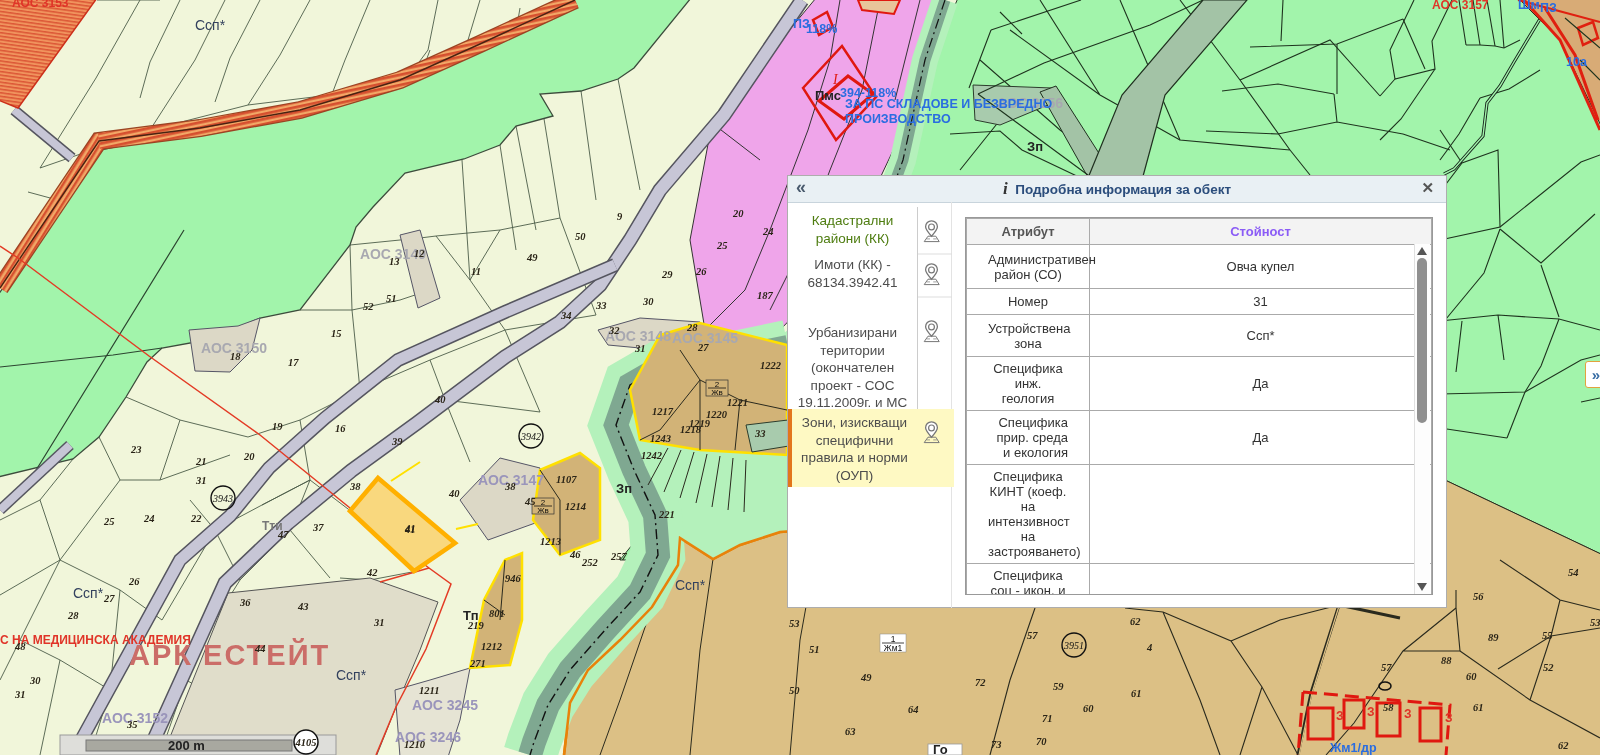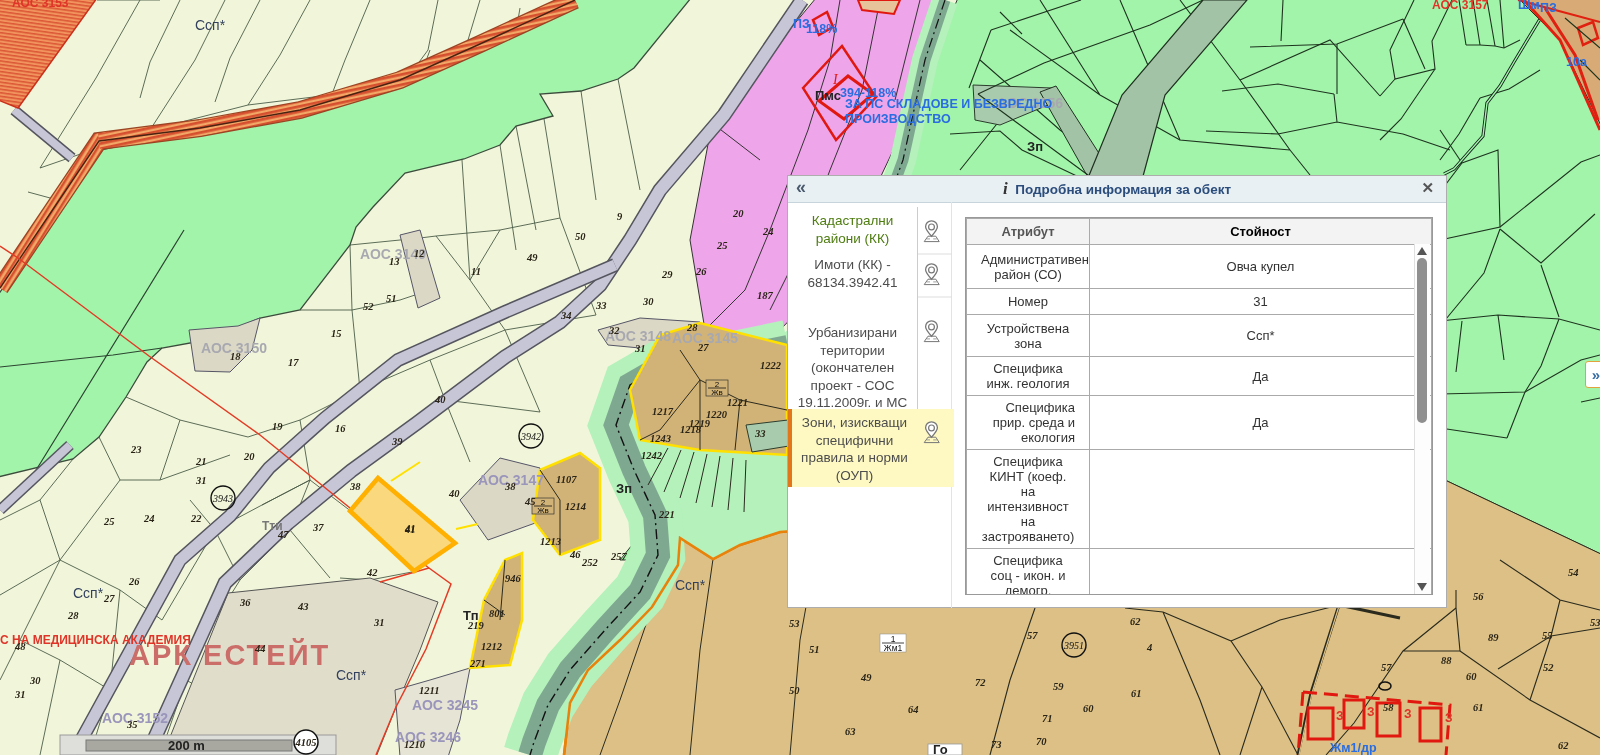--- a/index.html
+++ b/index.html
@@ -5,21 +5,21 @@
 html,body{margin:0;padding:0;}
 body{width:1600px;height:755px;overflow:hidden;position:relative;font-family:"Liberation Sans",sans-serif;background:#f1f6da;}
 #map{position:absolute;left:0;top:0;}
 .num{font-family:"Liberation Serif",serif;font-style:italic;font-weight:bold;font-size:10.5px;fill:#2a2417;}
 .aos{font-family:"Liberation Sans",sans-serif;font-size:14px;font-weight:bold;fill:#a8a8b0;}
 .aosp{font-family:"Liberation Sans",sans-serif;font-size:14px;font-weight:bold;fill:#9a95bb;}
 .navy{font-family:"Liberation Sans",sans-serif;font-size:14px;fill:#33415e;}
 .blue{font-family:"Liberation Sans",sans-serif;font-size:12.5px;font-weight:bold;fill:#2a6de0;}
 .redt{font-family:"Liberation Sans",sans-serif;font-size:12px;font-weight:bold;fill:#e03428;}
 .drk{font-family:"Liberation Sans",sans-serif;font-size:13px;font-weight:bold;fill:#222;}
-td{padding:4px 14px;}
+td{padding:4px 21px;}
 </style>
 </head>
 <body>
 <svg id="map" width="1600" height="755" xmlns="http://www.w3.org/2000/svg">
 <defs>
 <pattern id="hband" width="5" height="5" patternUnits="userSpaceOnUse" patternTransform="rotate(78)">
   <rect width="5" height="5" fill="#f2a766"></rect>
   <rect width="2.7" height="5" fill="#d6502f"></rect>
 </pattern>
 <pattern id="hband2" width="5" height="5" patternUnits="userSpaceOnUse" patternTransform="rotate(32)">
@@ -450,21 +450,21 @@
   </div>
   <div id="tblwrap" style="position:absolute;left:177px;top:41px;width:468px;height:378px;border:1px solid #999;box-sizing:border-box;overflow:hidden;">
     <table style="border-collapse:collapse;width:100%;table-layout:fixed;font-size:13px;color:#333;">
       <colgroup>
           <col style="width:123px">
           <col>
         </colgroup>
       <tbody>
           <tr style="height:26px;background:#f3f3f3;">
             <td style="border:1px solid #aaa;text-align:center;font-weight:bold;color:#555;">Атрибут</td>
-            <td style="border:1px solid #aaa;text-align:center;font-weight:bold;color:#000000;">Стойност</td>
+            <td style="border:1px solid #aaa;text-align:center;font-weight:bold;color:#8b5cf6;">Стойност</td>
           </tr>
       <tr style="height:44px;">
             <td style="border:1px solid #aaa;text-align:center;">Административен район (СО)</td>
             <td style="border:1px solid #aaa;text-align:center;">Овча купел</td>
           </tr>
       <tr style="height:26px;">
             <td style="border:1px solid #aaa;text-align:center;">Номер</td>
             <td style="border:1px solid #aaa;text-align:center;">31</td>
           </tr>
       <tr style="height:42px;">

